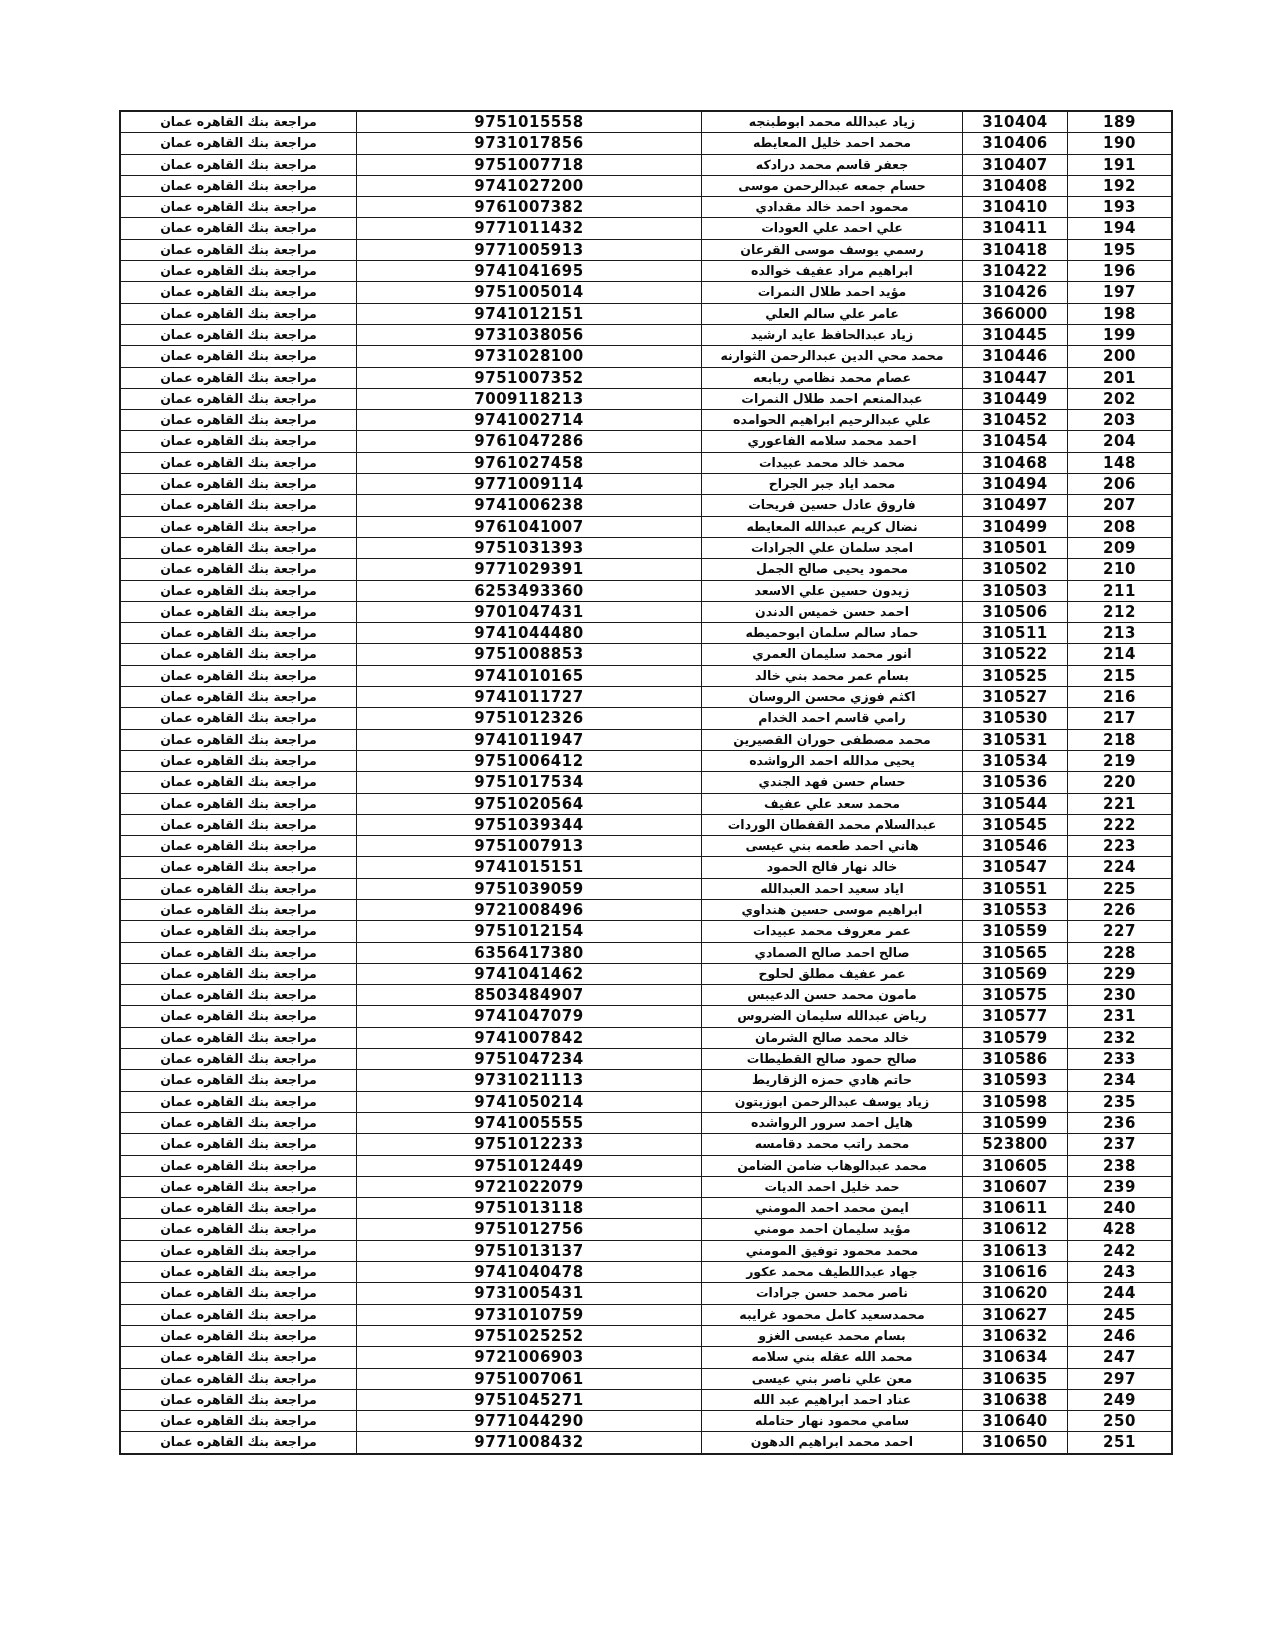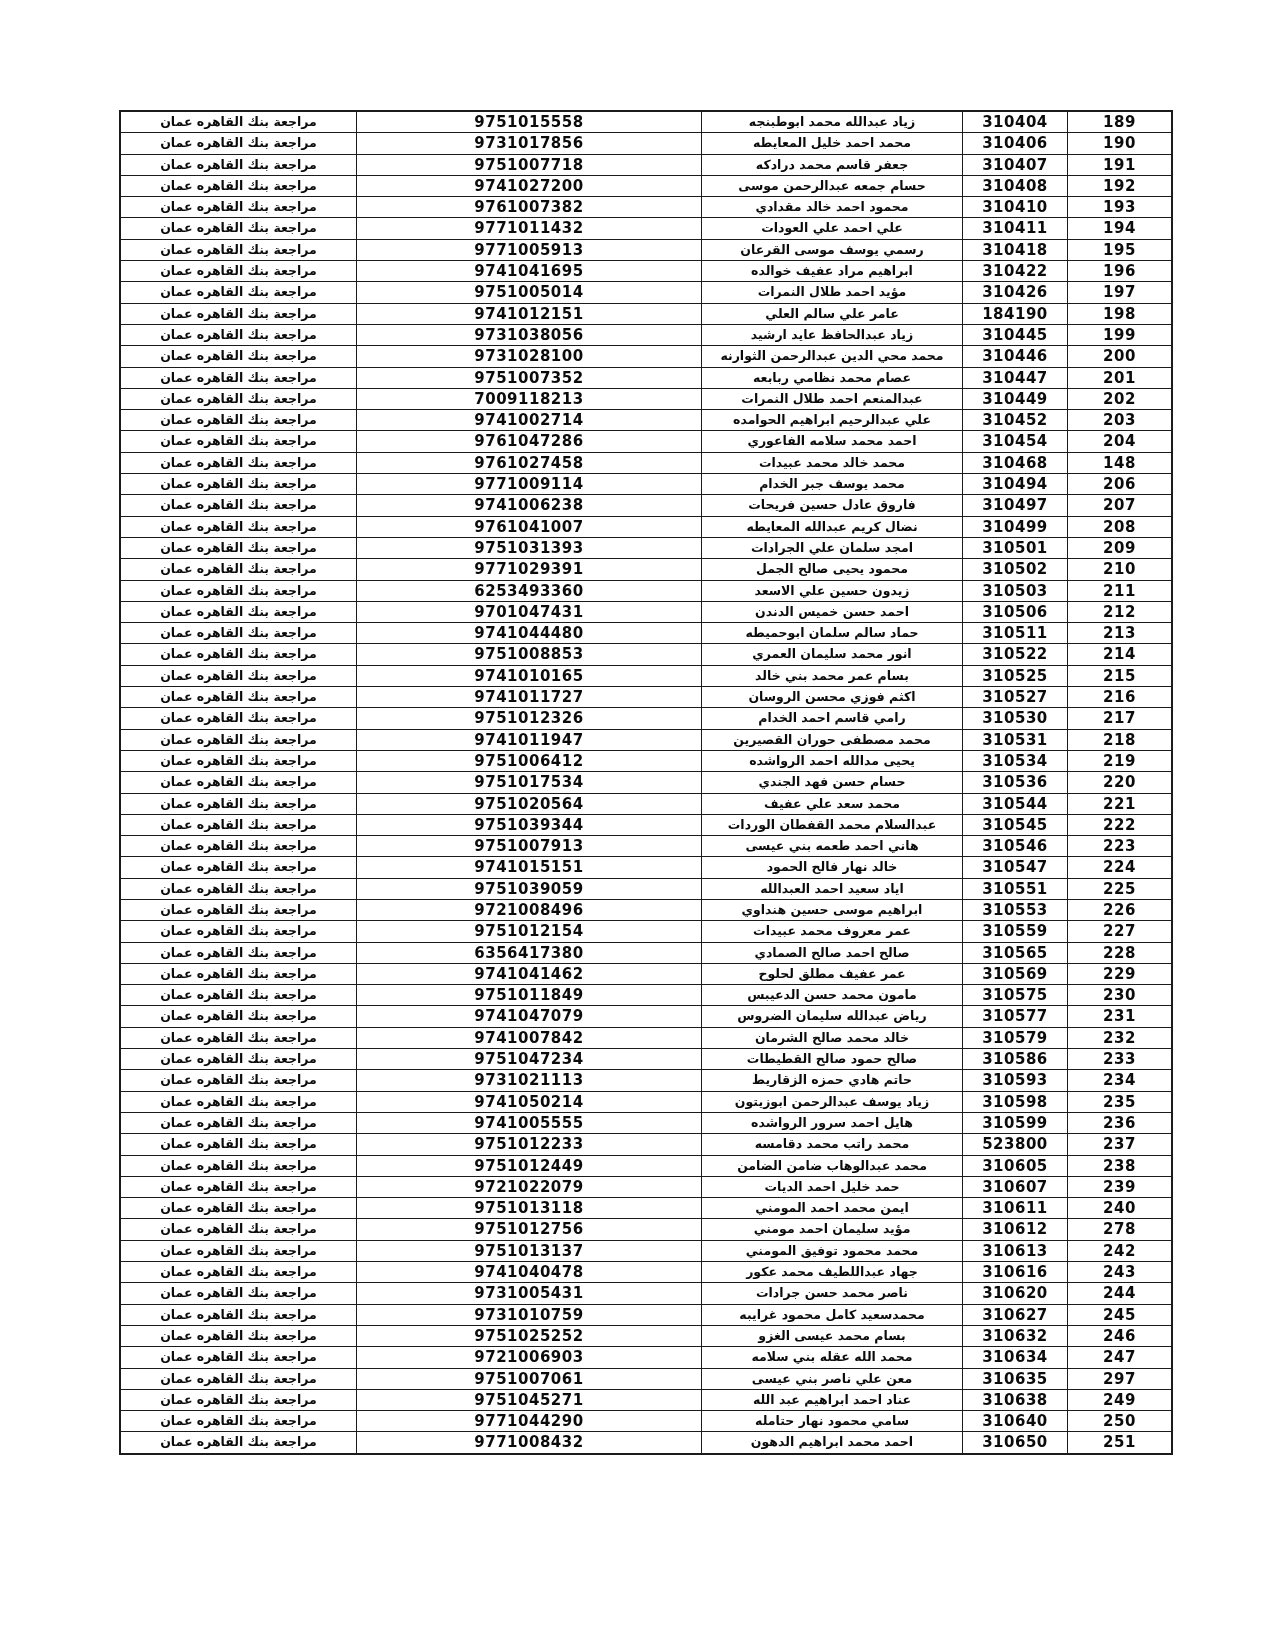--- a/index.html
+++ b/index.html
@@ -110,21 +110,21 @@
   <tr>
     <td class="c-serial">197</td>
     <td class="c-member">310426</td>
     <td class="c-name">مؤيد احمد طلال النمرات</td>
     <td class="c-nat">9751005014</td>
     <td class="c-note">مراجعة بنك القاهره عمان</td>
   </tr>
 
   <tr>
     <td class="c-serial">198</td>
-    <td class="c-member">184190</td>
+    <td class="c-member">366000</td>
     <td class="c-name">عامر علي سالم العلي</td>
     <td class="c-nat">9741012151</td>
     <td class="c-note">مراجعة بنك القاهره عمان</td>
   </tr>
 
   <tr>
     <td class="c-serial">199</td>
     <td class="c-member">310445</td>
     <td class="c-name">زياد عبدالحافظ عايد ارشيد</td>
     <td class="c-nat">9731038056</td>
@@ -175,21 +175,21 @@
     <td class="c-serial">148</td>
     <td class="c-member">310468</td>
     <td class="c-name">محمد خالد محمد عبيدات</td>
     <td class="c-nat">9761027458</td>
     <td class="c-note">مراجعة بنك القاهره عمان</td>
   </tr>
 
   <tr>
     <td class="c-serial">206</td>
     <td class="c-member">310494</td>
-    <td class="c-name">محمد يوسف جبر الخدام</td>
+    <td class="c-name">محمد اياد جبر الجراح</td>
     <td class="c-nat">9771009114</td>
     <td class="c-note">مراجعة بنك القاهره عمان</td>
   </tr>
 
   <tr>
     <td class="c-serial">207</td>
     <td class="c-member">310497</td>
     <td class="c-name">فاروق عادل حسين فريحات</td>
     <td class="c-nat">9741006238</td>
     <td class="c-note">مراجعة بنك القاهره عمان</td>
@@ -368,21 +368,21 @@
     <td class="c-member">310569</td>
     <td class="c-name">عمر عفيف مطلق لحلوح</td>
     <td class="c-nat">9741041462</td>
     <td class="c-note">مراجعة بنك القاهره عمان</td>
   </tr>
 
   <tr>
     <td class="c-serial">230</td>
     <td class="c-member">310575</td>
     <td class="c-name">مامون محمد حسن الدعيبس</td>
-    <td class="c-nat">9751011849</td>
+    <td class="c-nat">8503484907</td>
     <td class="c-note">مراجعة بنك القاهره عمان</td>
   </tr>
 
   <tr>
     <td class="c-serial">231</td>
     <td class="c-member">310577</td>
     <td class="c-name">رياض عبدالله سليمان الضروس</td>
     <td class="c-nat">9741047079</td>
     <td class="c-note">مراجعة بنك القاهره عمان</td>
   </tr>
@@ -453,21 +453,21 @@
 
   <tr>
     <td class="c-serial">240</td>
     <td class="c-member">310611</td>
     <td class="c-name">ايمن محمد احمد المومني</td>
     <td class="c-nat">9751013118</td>
     <td class="c-note">مراجعة بنك القاهره عمان</td>
   </tr>
 
   <tr>
-    <td class="c-serial">278</td>
+    <td class="c-serial">428</td>
     <td class="c-member">310612</td>
     <td class="c-name">مؤيد سليمان احمد مومني</td>
     <td class="c-nat">9751012756</td>
     <td class="c-note">مراجعة بنك القاهره عمان</td>
   </tr>
 
   <tr>
     <td class="c-serial">242</td>
     <td class="c-member">310613</td>
     <td class="c-name">محمد محمود توفيق المومني</td>

